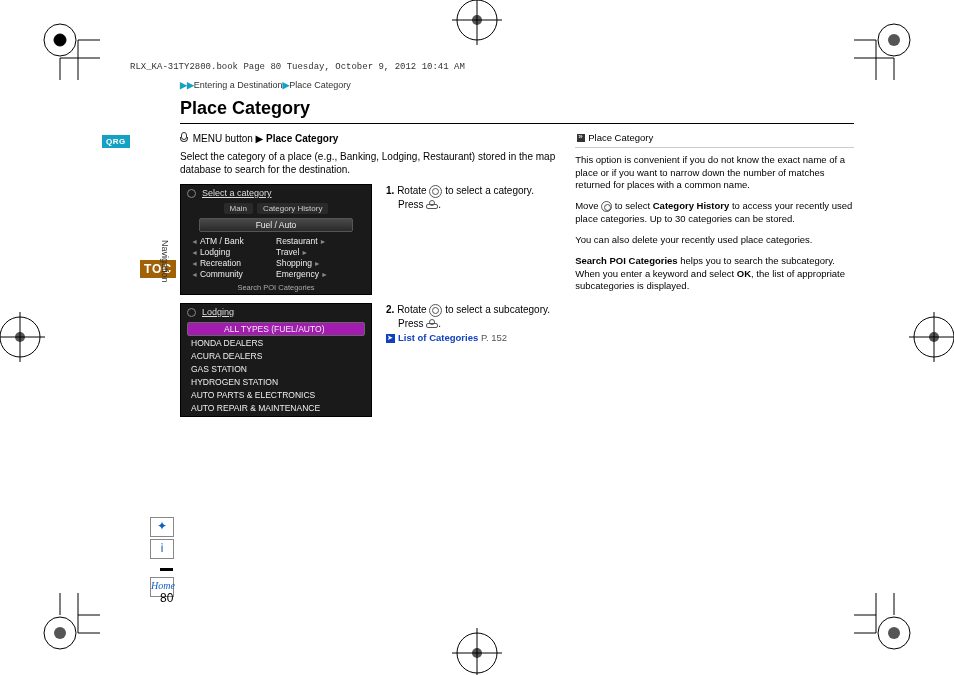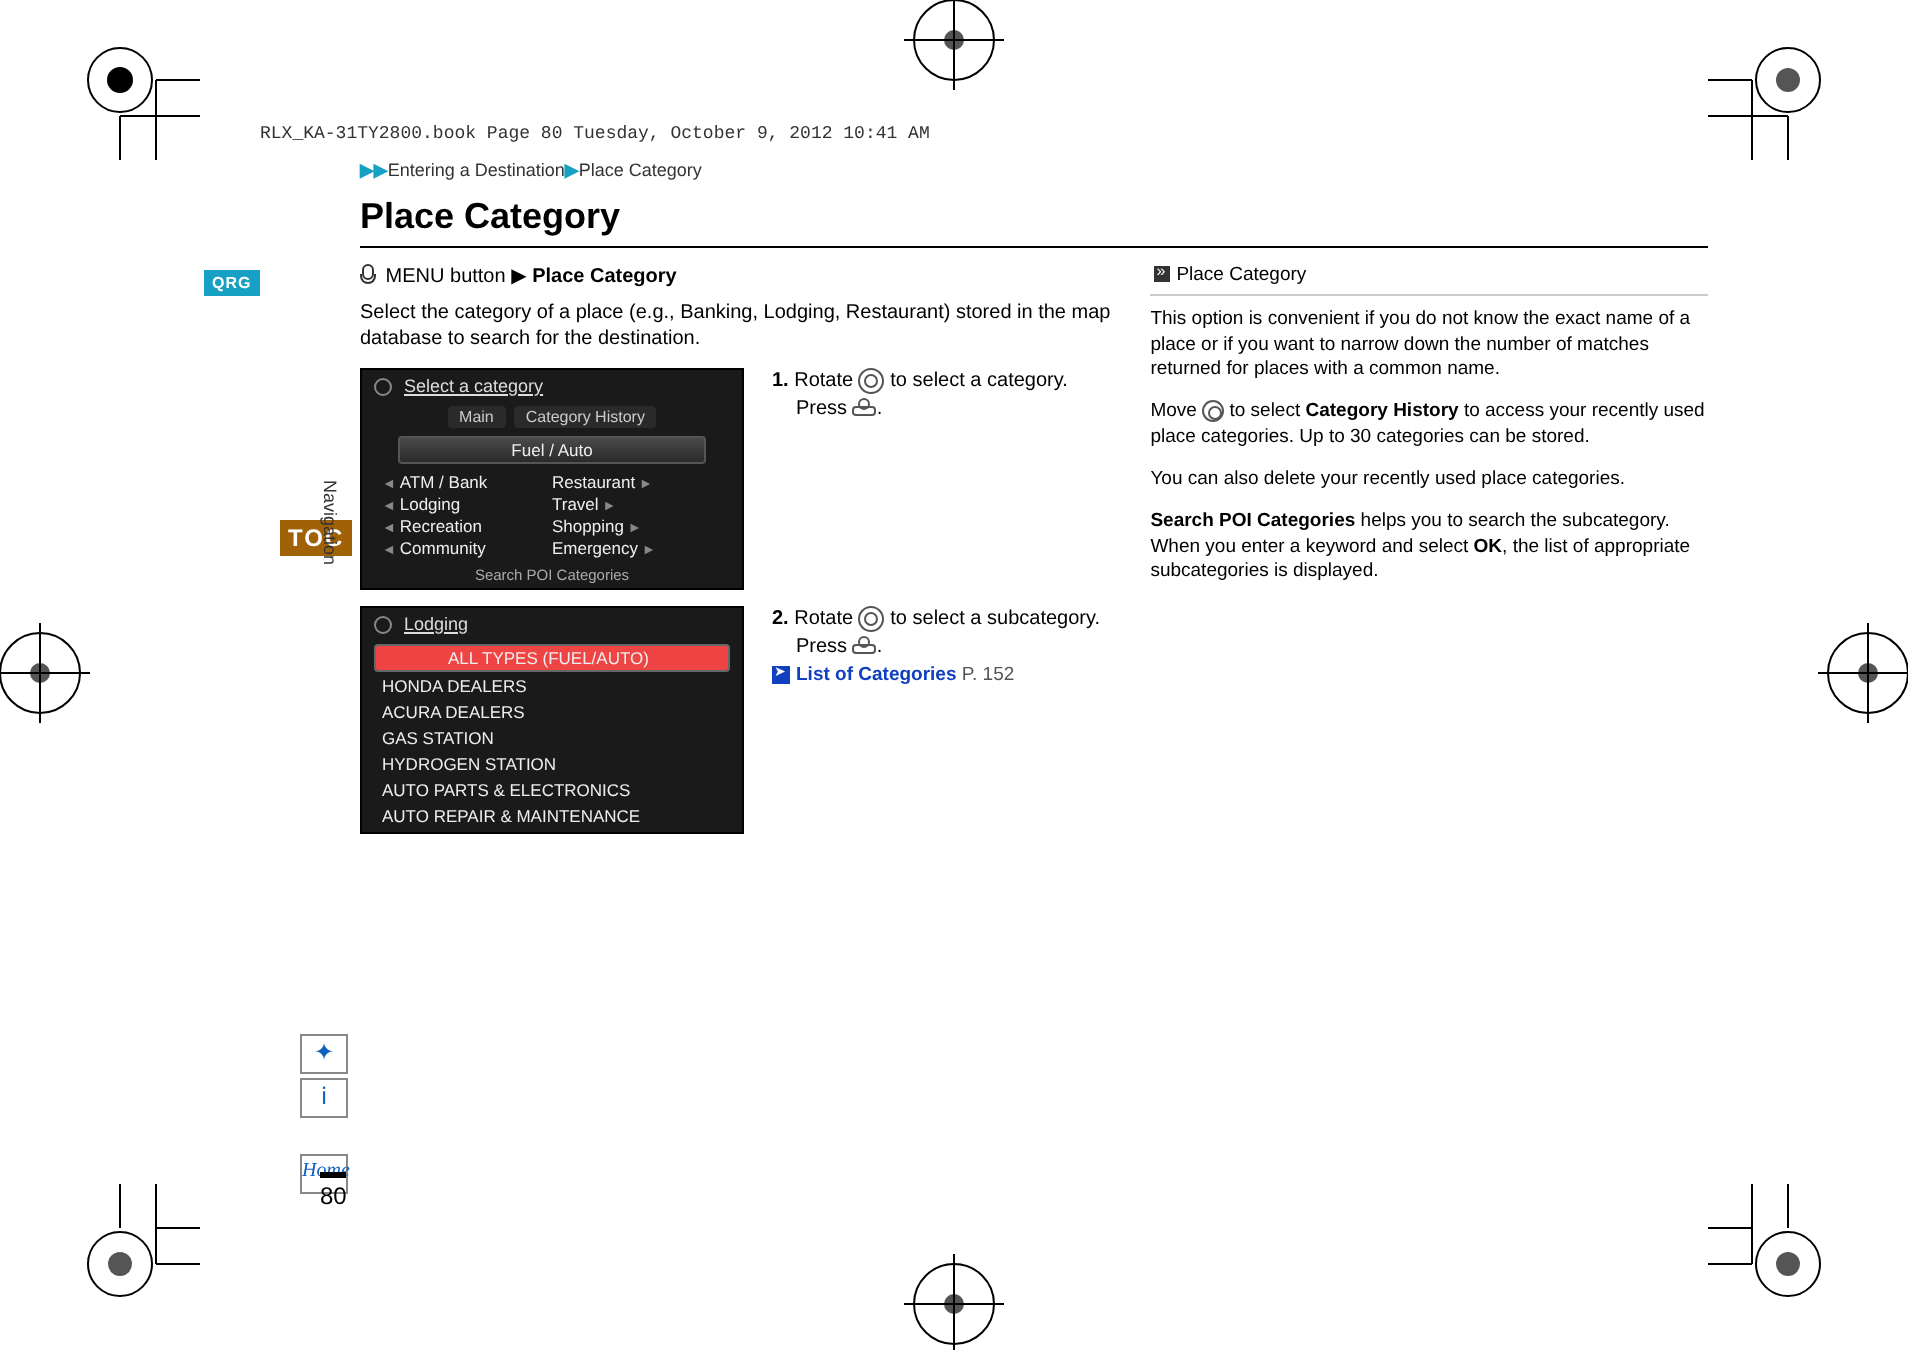--- a/index.html
+++ b/index.html
@@ -78,21 +78,21 @@
     writing-mode: vertical-rl;
     font-size: 9px;
     color: #333;
   }
   .page-number {
     position: absolute;
     left: 60px;
     bottom: 10px;
     font-size: 12px;
     border-top: 3px solid #000000;
-    padding-top: 2px;
+    padding-top: 20px;
   }
   .side-icon {
     position: absolute;
     left: 50px;
     width: 22px;
     height: 18px;
     border: 1px solid #888;
     text-align: center;
     font-size: 12px;
     line-height: 16px;
@@ -202,21 +202,21 @@
     font-size: 7.5px;
     padding: 2px 0;
     color: #aaa;
   }
   .scr-list-item {
     font-size: 8.5px;
     padding: 1px 4px;
     color: #eee;
   }
   .scr-list-item.sel {
-    background: #ef4444;
+    background: #a21caf;
     border: 1px solid #666;
     border-radius: 2px;
     padding-left: 36px;
   }
   .step-text {
     flex: 1;
     font-size: 10px;
     line-height: 1.35;
   }
   .step-text .num { font-weight: bold; }

